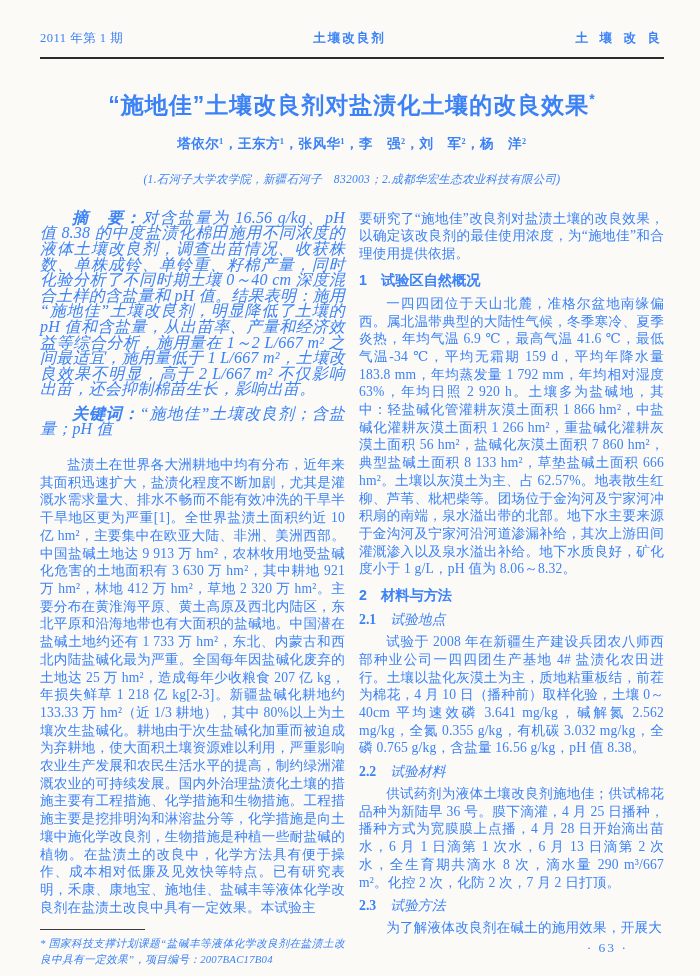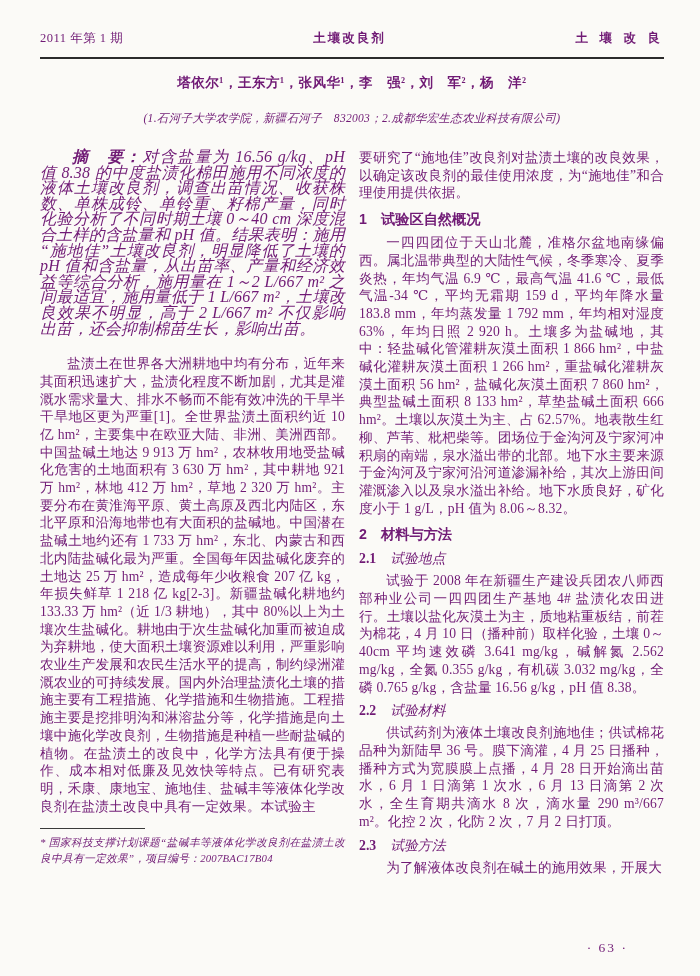--- a/index.html
+++ b/index.html
@@ -1,21 +1,21 @@
 <!DOCTYPE html>
 <html lang="zh"><head>
 <meta charset="utf-8">
 <style>
   html,body{margin:0;padding:0;background:#e8e8e6;}
   .page{
     position:relative;
     width:700px;height:976px;
     margin:0 auto;
     background:#fbfaf7;
-    color:#701a75;
+    color:#3b82f6;
     font-family:"Liberation Serif","DejaVu Serif",serif;
     box-sizing:border-box;
     padding:30px 36px 0 40px;
     overflow:hidden;
   }
   
   .jheader{
     display:flex;justify-content:space-between;align-items:baseline;
     font-size:12.5px;
     border-bottom:2px solid #2b2b2b;
@@ -75,27 +75,31 @@
 <body>
 
 <div class="page">
 
   <div class="jheader">
     <span class="issue">2011 年第 1 期</span>
     <span class="jname">土壤改良剂</span>
     <span class="jcolumn">土 壤 改 良</span>
   </div>
 
+  <div class="title">
+    <span>“施地佳”土壤改良剂对盐渍化土壤的改良效果</span><sup>*</sup>
+  </div>
   <div class="authors">塔依尔¹，王东方¹，张风华¹，李　强²，刘　军²，杨　洋²</div>
   <div class="affiliation">(1.石河子大学农学院，新疆石河子　832003；2.成都华宏生态农业科技有限公司)</div>
 
   <div class="columns">
 
     <div class="col">
       <p class="abstract indent"><b>摘　要：</b><span>对含盐量为 16.56 g/kg、pH 值 8.38 的中度盐渍化棉田施用不同浓度的液体土壤改良剂，调查出苗情况、收获株数、单株成铃、单铃重、籽棉产量，同时化验分析了不同时期土壤 0～40 cm 深度混合土样的含盐量和 pH 值。结果表明：施用“施地佳”土壤改良剂，明显降低了土壤的 pH 值和含盐量，从出苗率、产量和经济效益等综合分析，施用量在 1～2 L/667 m² 之间最适宜，施用量低于 1 L/667 m²，土壤改良效果不明显，高于 2 L/667 m² 不仅影响出苗，还会抑制棉苗生长，影响出苗。</span></p>
+      <p class="keywords indent"><b>关键词：</b><span>“施地佳”土壤改良剂；含盐量；pH 值</span></p>
       <p class="bodytext indent firstbody">盐渍土在世界各大洲耕地中均有分布，近年来其面积迅速扩大，盐渍化程度不断加剧，尤其是灌溉水需求量大、排水不畅而不能有效冲洗的干旱半干旱地区更为严重[1]。全世界盐渍土面积约近 10 亿 hm²，主要集中在欧亚大陆、非洲、美洲西部。中国盐碱土地达 9 913 万 hm²，农林牧用地受盐碱化危害的土地面积有 3 630 万 hm²，其中耕地 921 万 hm²，林地 412 万 hm²，草地 2 320 万 hm²。主要分布在黄淮海平原、黄土高原及西北内陆区，东北平原和沿海地带也有大面积的盐碱地。中国潜在盐碱土地约还有 1 733 万 hm²，东北、内蒙古和西北内陆盐碱化最为严重。全国每年因盐碱化废弃的土地达 25 万 hm²，造成每年少收粮食 207 亿 kg，年损失鲜草 1 218 亿 kg[2-3]。新疆盐碱化耕地约 133.33 万 hm²（近 1/3 耕地），其中 80%以上为土壤次生盐碱化。耕地由于次生盐碱化加重而被迫成为弃耕地，使大面积土壤资源难以利用，严重影响农业生产发展和农民生活水平的提高，制约绿洲灌溉农业的可持续发展。国内外治理盐渍化土壤的措施主要有工程措施、化学措施和生物措施。工程措施主要是挖排明沟和淋溶盐分等，化学措施是向土壤中施化学改良剂，生物措施是种植一些耐盐碱的植物。在盐渍土的改良中，化学方法具有便于操作、成本相对低廉及见效快等特点。已有研究表明，禾康、康地宝、施地佳、盐碱丰等液体化学改良剂在盐渍土改良中具有一定效果。本试验主</p>
       <div class="footnote-rule"></div>
       <p class="footnote">* 国家科技支撑计划课题“盐碱丰等液体化学改良剂在盐渍土改良中具有一定效果”，项目编号：2007BAC17B04</p>
     </div>
 
     <div class="col">
       <p class="bodytext">要研究了“施地佳”改良剂对盐渍土壤的改良效果，以确定该改良剂的最佳使用浓度，为“施地佳”和合理使用提供依据。</p>
 
       <p class="sec-heading">1　试验区自然概况</p>
       <p class="bodytext indent">一四四团位于天山北麓，准格尔盆地南缘偏西。属北温带典型的大陆性气候，冬季寒冷、夏季炎热，年均气温 6.9 ℃，最高气温 41.6 ℃，最低气温-34 ℃，平均无霜期 159 d，平均年降水量 183.8 mm，年均蒸发量 1 792 mm，年均相对湿度 63%，年均日照 2 920 h。土壤多为盐碱地，其中：轻盐碱化管灌耕灰漠土面积 1 866 hm²，中盐碱化灌耕灰漠土面积 1 266 hm²，重盐碱化灌耕灰漠土面积 56 hm²，盐碱化灰漠土面积 7 860 hm²，典型盐碱土面积 8 133 hm²，草垫盐碱土面积 666 hm²。土壤以灰漠土为主、占 62.57%。地表散生红柳、芦苇、枇杷柴等。团场位于金沟河及宁家河冲积扇的南端，泉水溢出带的北部。地下水主要来源于金沟河及宁家河沿河道渗漏补给，其次上游田间灌溉渗入以及泉水溢出补给。地下水质良好，矿化度小于 1 g/L，pH 值为 8.06～8.32。</p>

